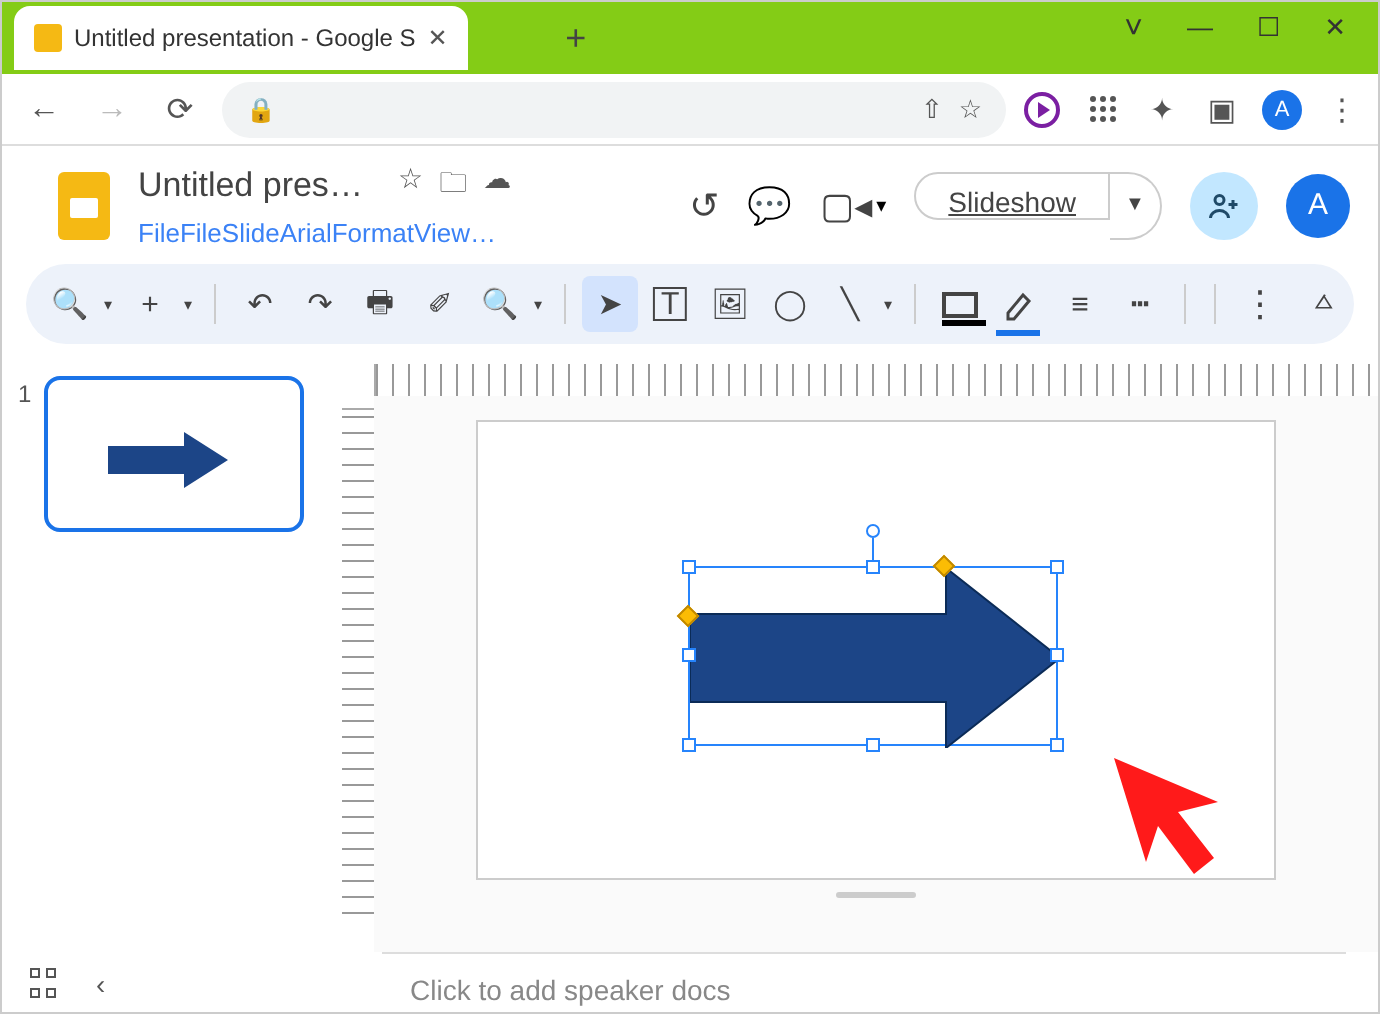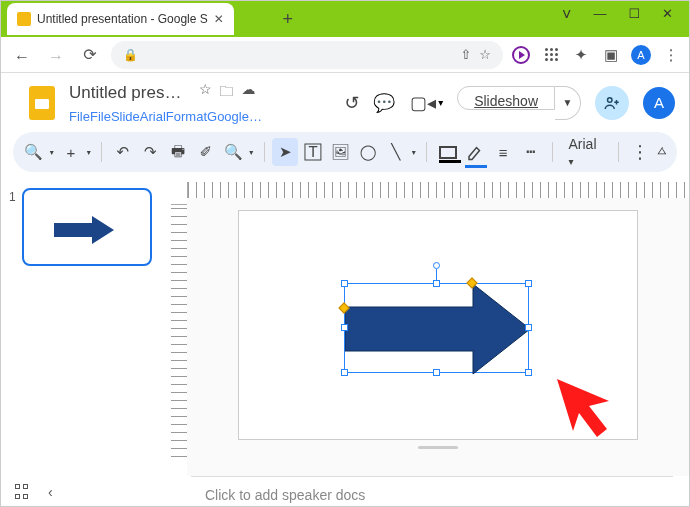--- a/index.html
+++ b/index.html
@@ -170,21 +170,21 @@
         <span>🗀</span>
         <span>☁</span>
       </div>
     </div>
     <div class="menus">
       <span>File</span>
       <span>File</span>
       <span>Slide</span>
       <span>Arial</span>
       <span>Format</span>
-      <span>Google</span>
+      <span>View</span>
       <span>…</span>
     </div>
   </div>
   <div class="header-right">
     <span class="hdr-ico">↺</span>
     <span class="hdr-ico">💬</span>
     <div class="cam-btn">
         <span class="hdr-ico">▢◂</span>
         <span style="font-size:10px;">▾</span>
       </div>
@@ -232,21 +232,20 @@
     </div>
   <div class="tbtn border-color">
     <svg viewBox="0 0 24 24" fill="none" stroke="#444" stroke-width="2">
         <path d="M4 18 L14 6 L18 10 L8 22 L4 22 Z"></path>
       </svg>
     <div class="border-under"></div>
   </div>
   <div class="tbtn">≡</div>
   <div class="tbtn">┅</div>
   <div class="sep"></div>
-  <div class="font-sel"><span>Arial</span> <span style="font-size:10px;">▾</span></div>
   <div class="sep"></div>
   <div class="tbtn more-v">⋮</div>
   <div class="up-chev">ㅿ</div>
 </div>
 
 <div class="main">
   <div class="thumbs">
     <div class="thumb-wrapper">
       <div class="thumb-num">1</div>
       <div class="thumb">

